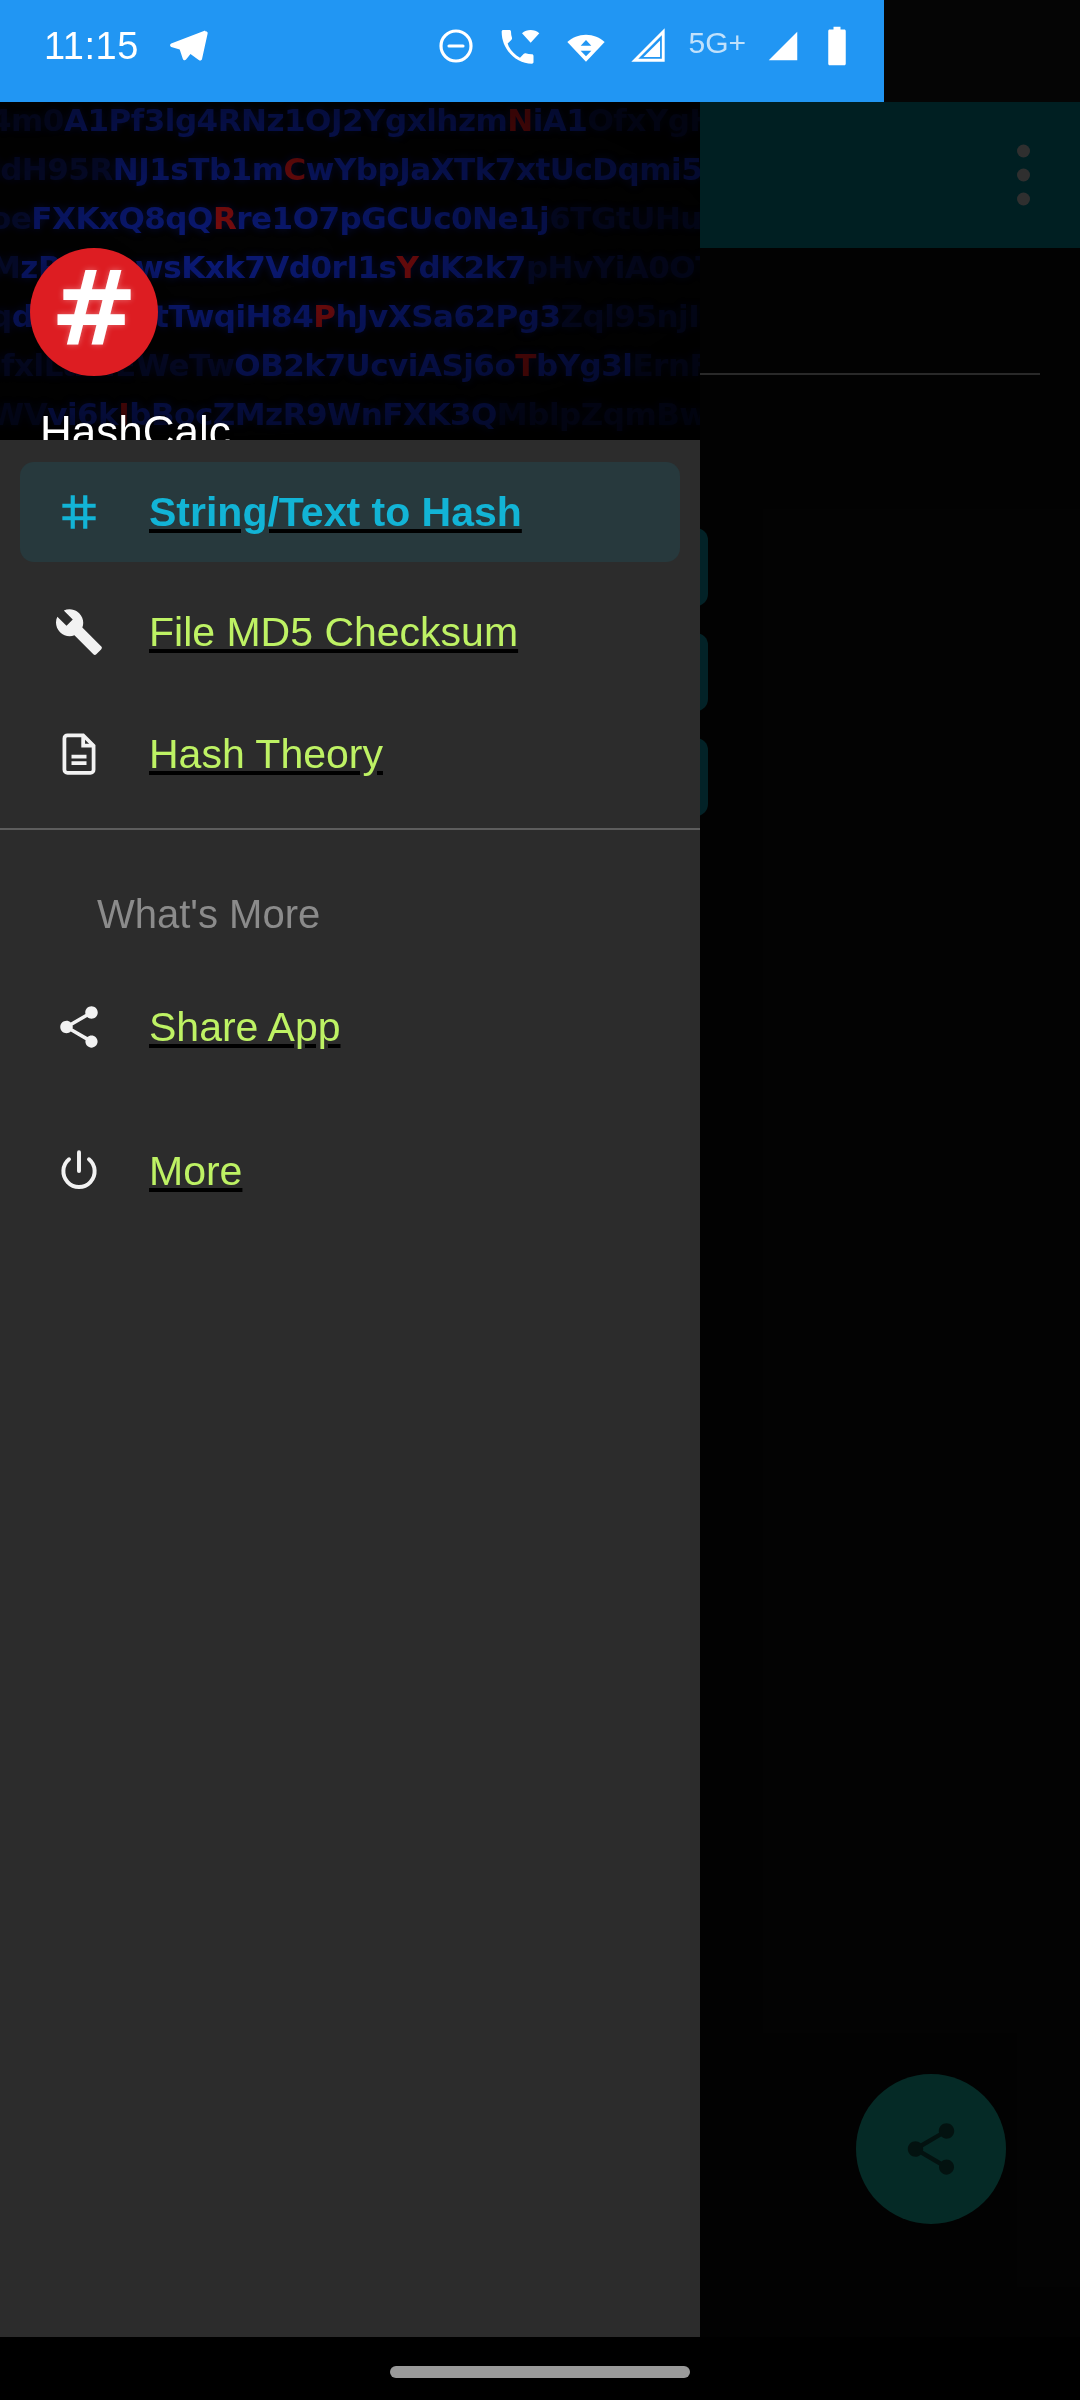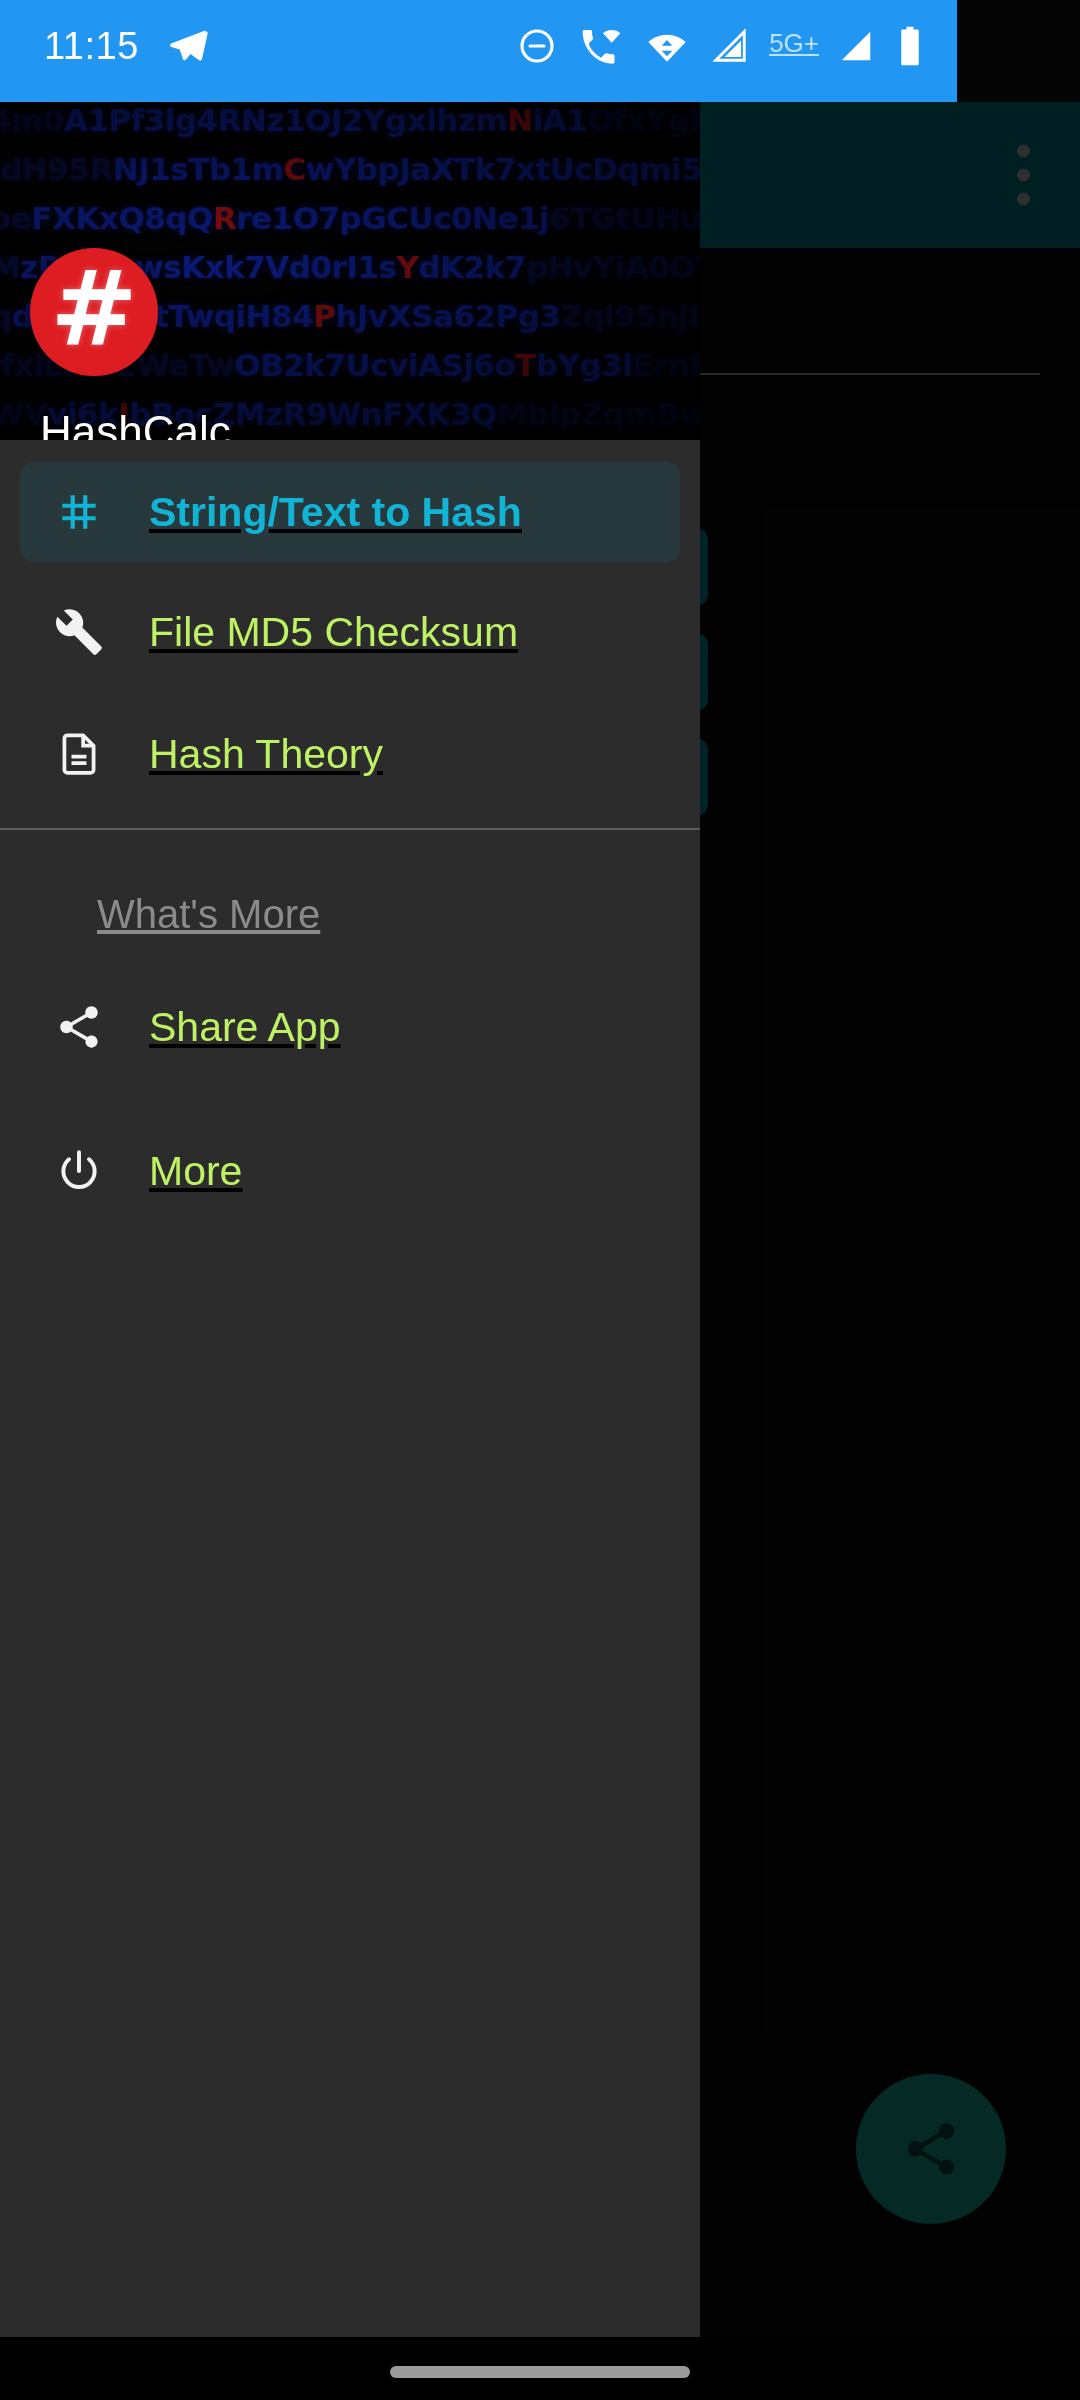--- a/index.html
+++ b/index.html
@@ -6,30 +6,30 @@
   html, body {
     width:1080px; height:2400px;
     background:#000;
     font-family:"Liberation Sans", sans-serif;
     overflow:hidden;
   }
   #screen { position:relative; width:1080px; height:2400px; background:#050505; }
 
   
   .statusbar{
-    position:absolute; left:0; top:0; width:957px; height:102px;
+    position:absolute; left:0; top:0; width:884px; height:102px;
     background:#2196F3; display:flex; align-items:center;
     padding:0 34px 10px 44px; color:#fff;
   }
   .sb-time{ font-size:38px; letter-spacing:.5px; font-weight:400; }
   .sb-left-icons{ display:flex; align-items:center; margin-left:28px; }
   .sb-spacer{ flex:1; }
   .sb-right{ display:flex; align-items:center; gap:22px; }
   .sb-right svg{ display:block; }
-  .sb-5g{ font-size:26px; font-weight:500; opacity:.72; letter-spacing:0; margin:0 -4px 6px -2px;text-decoration:underline; }
+  .sb-5g{ font-size:30px; font-weight:500; opacity:.72; letter-spacing:0; margin:0 -4px 6px -2px; }
 
   
   .appbar{
     position:absolute; left:0; top:102px; width:1080px; height:146px;
     background:#00525b;
   }
   .overflow-dots{
     position:absolute; right:44px; top:50%; transform:translateY(-50%);
     display:flex; flex-direction:column; gap:11px; padding:6px;
   }
@@ -110,21 +110,21 @@
   .menu-icon{ width:52px; height:52px; display:flex; align-items:center; justify-content:center; flex:0 0 52px; }
   .menu-icon svg{ display:block; }
   .menu-label{ color:#bef264; font-size:41px; font-weight:400; white-space:nowrap; }
   .menu-item.selected .menu-label{ color:#12b4d6; font-weight:bold; }
 
   .gap-a{ height:20px; }
   .gap-b{ height:22px; }
 
   .divider{ height:2px; background:#5d5d5d; margin:24px 0 0 0; }
   .section-title{
-    color:#8b8b8b; font-size:40px; padding:62px 0 0 97px;text-decoration:underline;
+    color:#8b8b8b; font-size:40px; padding:62px 0 0 97px;
   }
   .section-gap{ height:40px; }
 
   
   .navbar{ position:absolute; left:0; bottom:0; width:1080px; height:63px; background:#000; }
   .navpill{
     position:absolute; left:50%; transform:translateX(-50%); bottom:22px;
     width:300px; height:12px; border-radius:6px; background:#9a9a9a;
   }
 </style>

